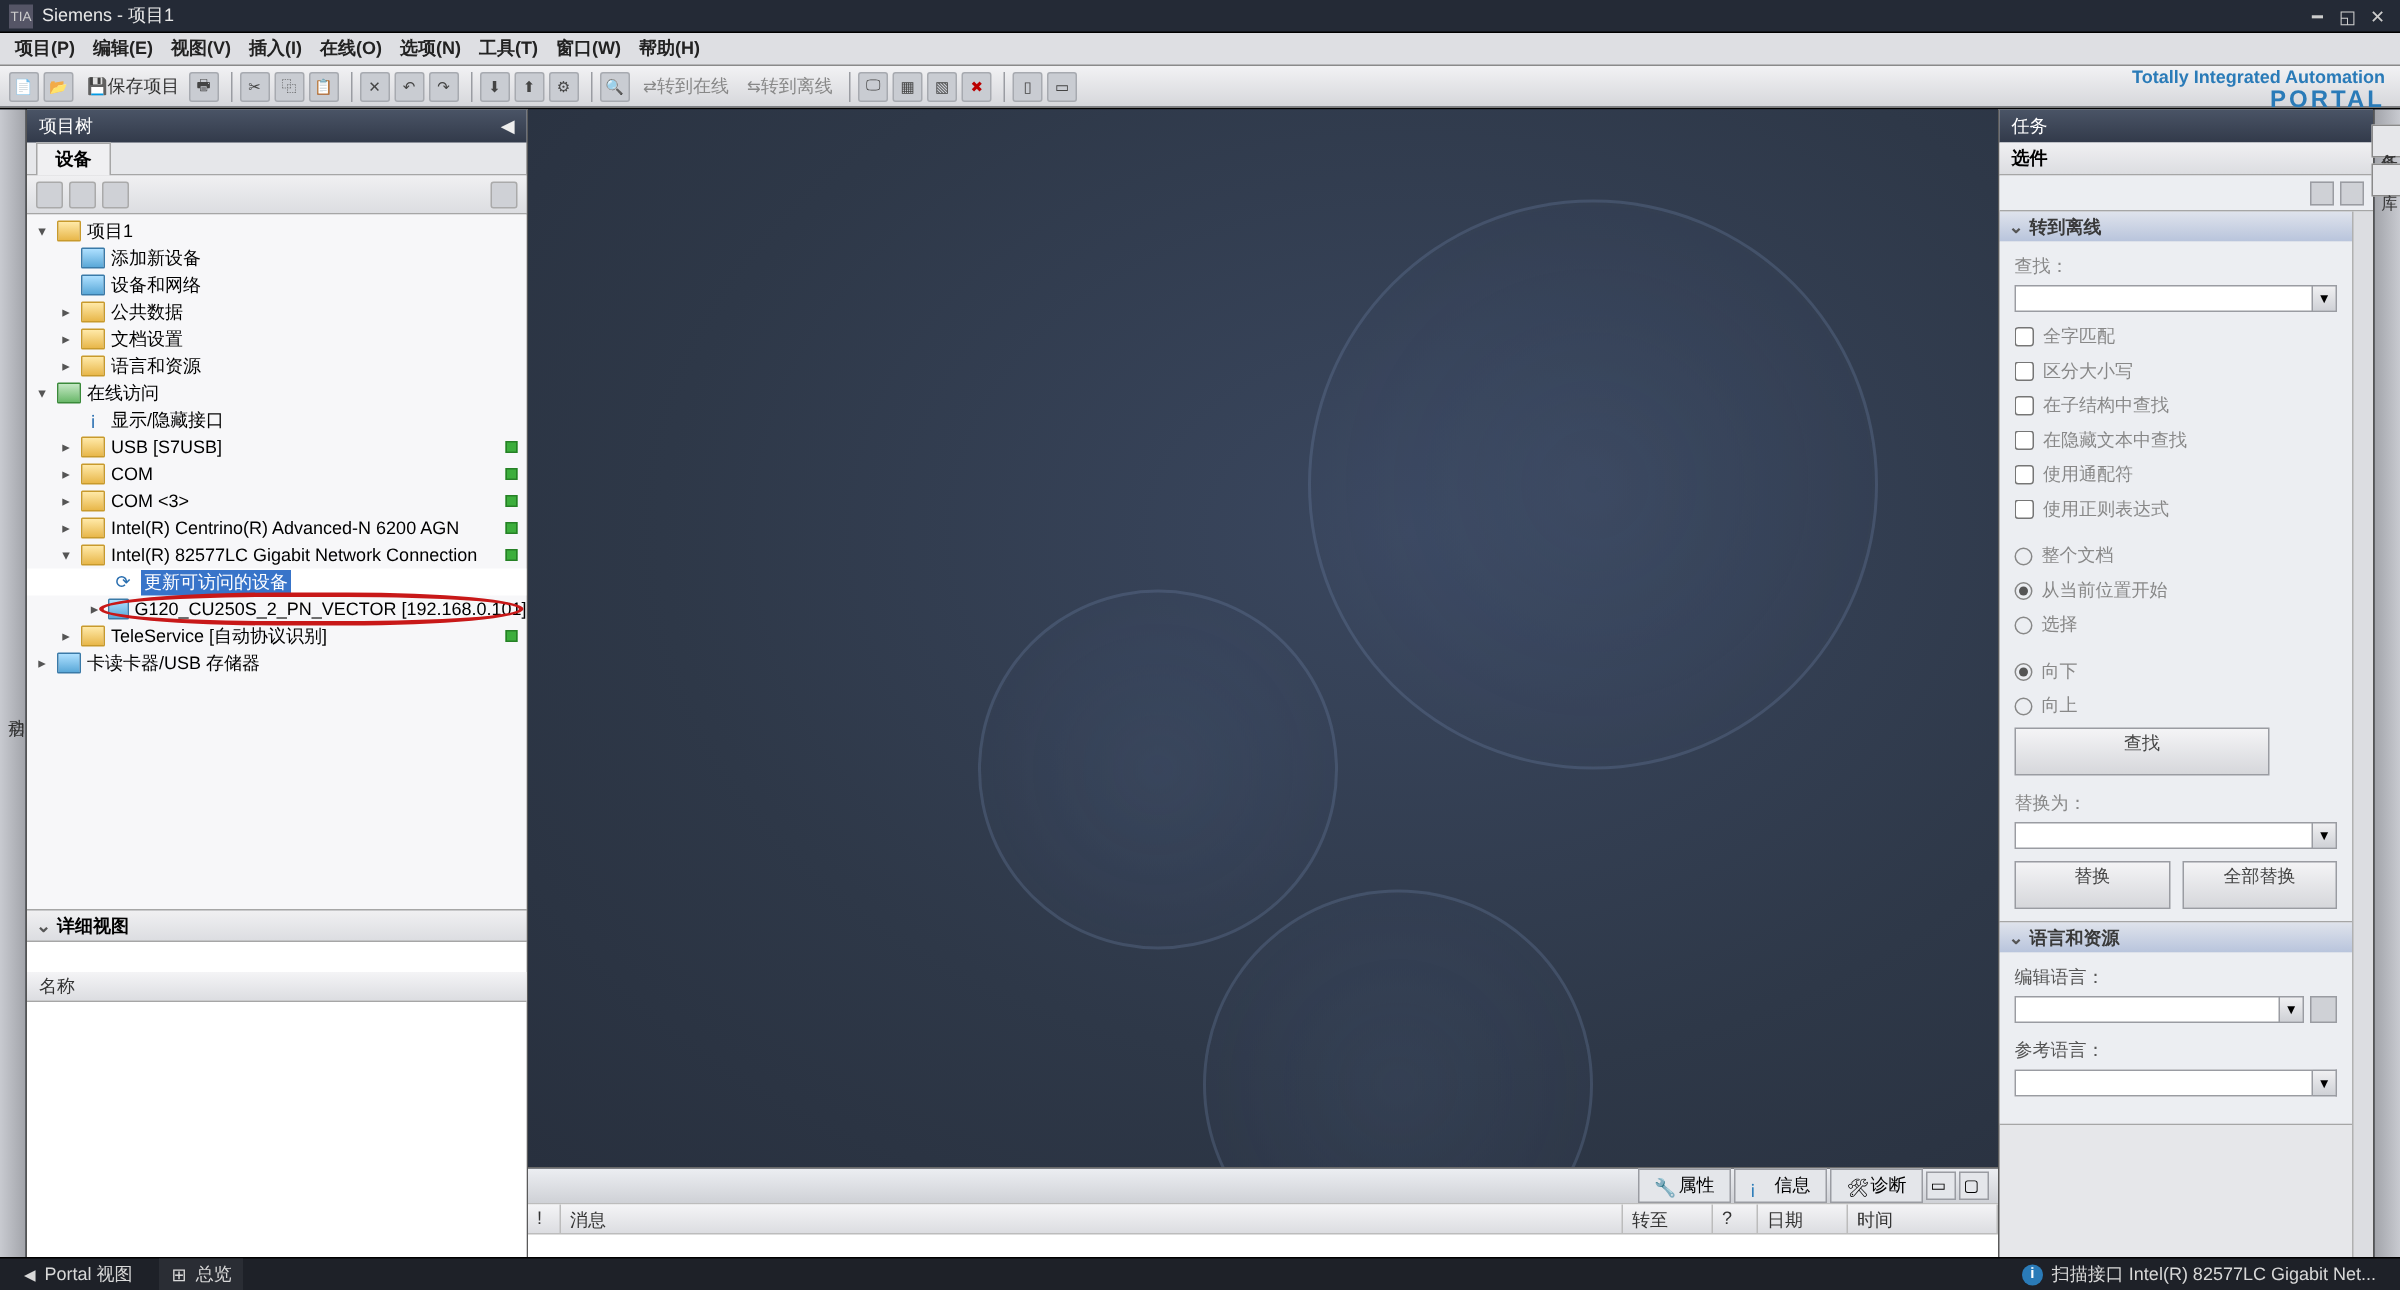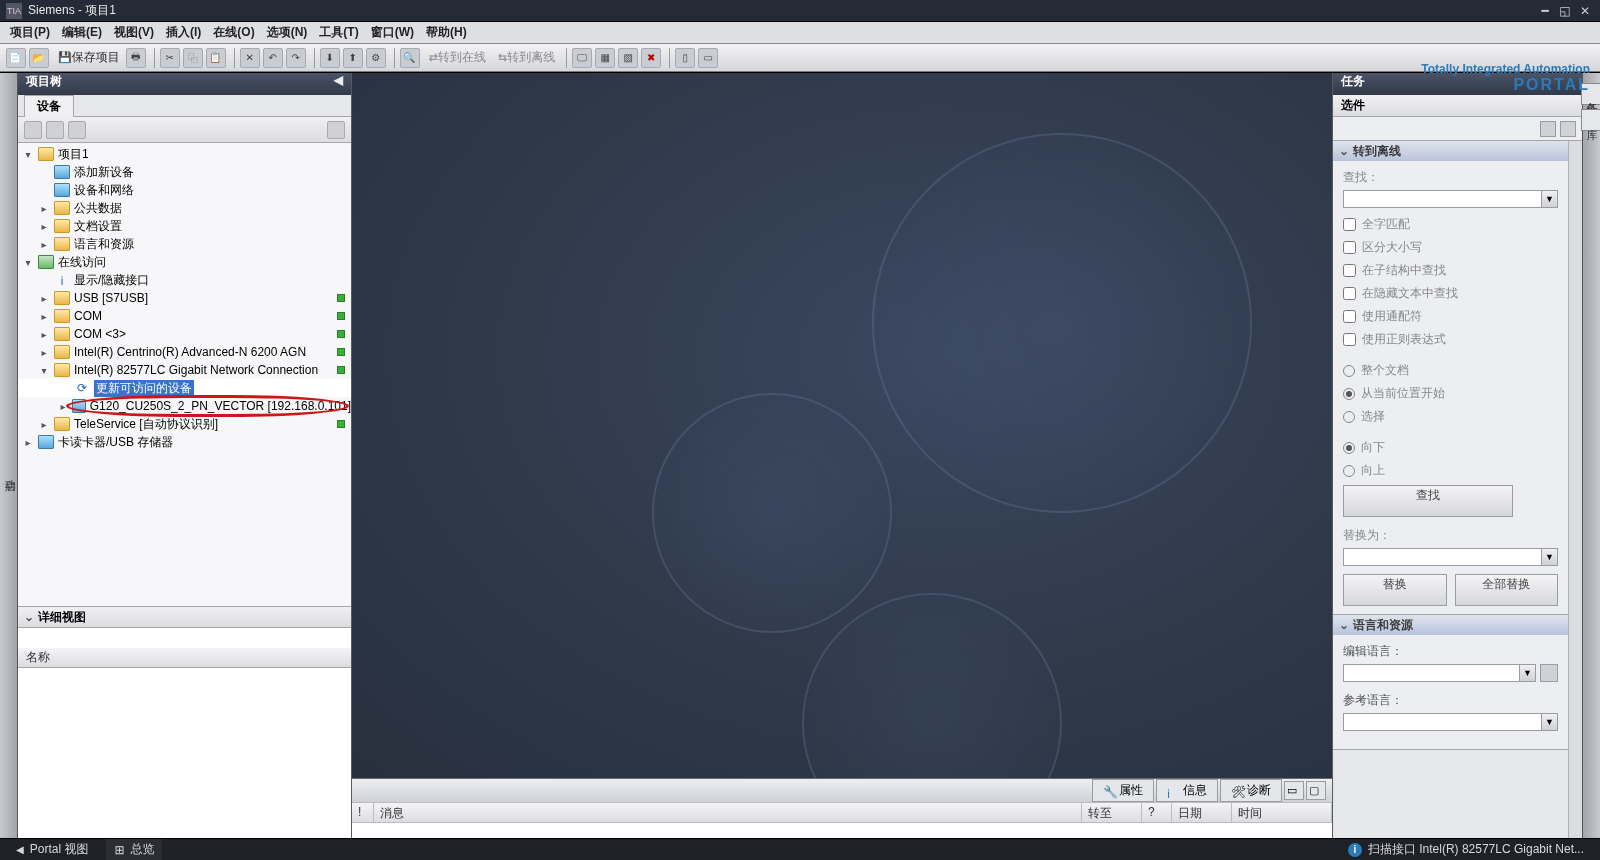--- a/index.html
+++ b/index.html
@@ -7,29 +7,29 @@
 .title-bar { height:22px; background:#242a36; color:#e8e8e8; display:flex; align-items:center; padding:0 6px; border-bottom:1px solid #000;}
 .title-bar .logo { width:16px; height:16px; background:#556; margin-right:6px; display:flex; align-items:center; justify-content:center; font-size:9px; color:#ccc;}
 .title-bar .spacer { flex:1; }
 .title-bar .winbtn { width:18px; height:14px; margin-left:2px; text-align:center; color:#ccc; cursor:pointer;}
 .menu-bar { height:22px; background:#dedfe3; display:flex; align-items:center; padding:0 4px; border-bottom:1px solid #8a8a8a;}
 .menu-bar .item { padding:2px 6px; color:#222; cursor:pointer;font-weight:bold;}
 .tool-bar { height:28px; background:linear-gradient(#f2f2f4,#d6d7db); display:flex; align-items:center; padding:0 6px; border-bottom:1px solid #7a7a7a; position:relative;}
 .tool-bar .tb { width:20px; height:20px; margin-right:3px; background:#c9ccd2; border:1px solid #a7aab0; border-radius:2px; display:flex; align-items:center; justify-content:center; font-size:10px; color:#444; cursor:pointer;}
 .tool-bar .sep { width:1px; height:20px; background:#9a9ca2; margin:0 5px;}
 .tool-bar .txtbtn { padding:0 6px; height:20px; display:flex; align-items:center; color:#888; font-size:11px;}
-.tool-bar .brand { position:absolute; right:10px; top:0; text-align:right; color:#2a7bb8; font-weight:bold;margin-top:18px;}
+.tool-bar .brand { position:absolute; right:10px; top:0; text-align:right; color:#2a7bb8; font-weight:bold;}
 .tool-bar .brand .l1 { font-size:12px; color:#2a7bb8;}
 .tool-bar .brand .l2 { font-size:16px; letter-spacing:2px; color:#2a7bb8;}
 .main-row { flex:1; display:flex; min-height:0; border-top:1px solid #000;}
 .side-tab-left { width:18px; background:linear-gradient(90deg,#c8cad0,#a2a4aa); border-right:1px solid #555; writing-mode:vertical-rl; text-align:center; padding-top:30px; color:#333; font-size:11px;}
 .side-tab-right { width:18px; background:linear-gradient(90deg,#a2a4aa,#c8cad0); border-left:1px solid #555; display:flex; flex-direction:column; align-items:center; padding-top:10px;}
 .side-tab-right .vtab { writing-mode:vertical-rl; padding:10px 2px; background:#e6e7ea; border:1px solid #8a8a8a; margin-bottom:4px; font-size:11px; color:#333; cursor:pointer;}
 .panel-left { width:334px; background:#e6e7ea; border-right:1px solid #5a5a5a; display:flex; flex-direction:column;}
-.panel-head { height:22px; background:linear-gradient(#4a5466,#323a4a); color:#fff; display:flex; align-items:flex-start; padding:0 8px; font-weight:bold; justify-content:space-between;}
+.panel-head { height:22px; background:linear-gradient(#4a5466,#323a4a); color:#fff; display:flex; align-items:center; padding:0 8px; font-weight:normal; justify-content:space-between;}
 .panel-head .arrow { color:#eee; font-size:12px;}
 .panel-sub { height:22px; border-bottom:1px solid #a6a6a6; display:flex; align-items:center;}
 .panel-sub .tab { padding:2px 12px; background:#f0f0f2; border:1px solid #a6a6a6; border-bottom:none; margin-left:6px; font-weight:bold;}
 .panel-tools { height:26px; background:linear-gradient(#f0f0f2,#dcdde1); border-bottom:1px solid #a6a6a6; display:flex; align-items:center; padding:0 6px; gap:4px;}
 .panel-tools .tb { width:18px; height:18px; background:#cfd1d6; border:1px solid #aaa; border-radius:2px;}
 .tree { flex:1; overflow:auto; background:#f7f7f9; padding:2px 0;}
 .tree .node { display:flex; align-items:center; height:18px; padding-left:4px; white-space:nowrap; cursor:pointer;}
 .tree .exp { width:12px; text-align:center; color:#555; font-size:10px;}
 .tree .ico { width:16px; height:14px; margin:0 4px; display:inline-flex; align-items:center; justify-content:center;}
 .tree .folder { background:linear-gradient(#ffe9a8,#e8b74a); border:1px solid #c89a2c; border-radius:1px;}

